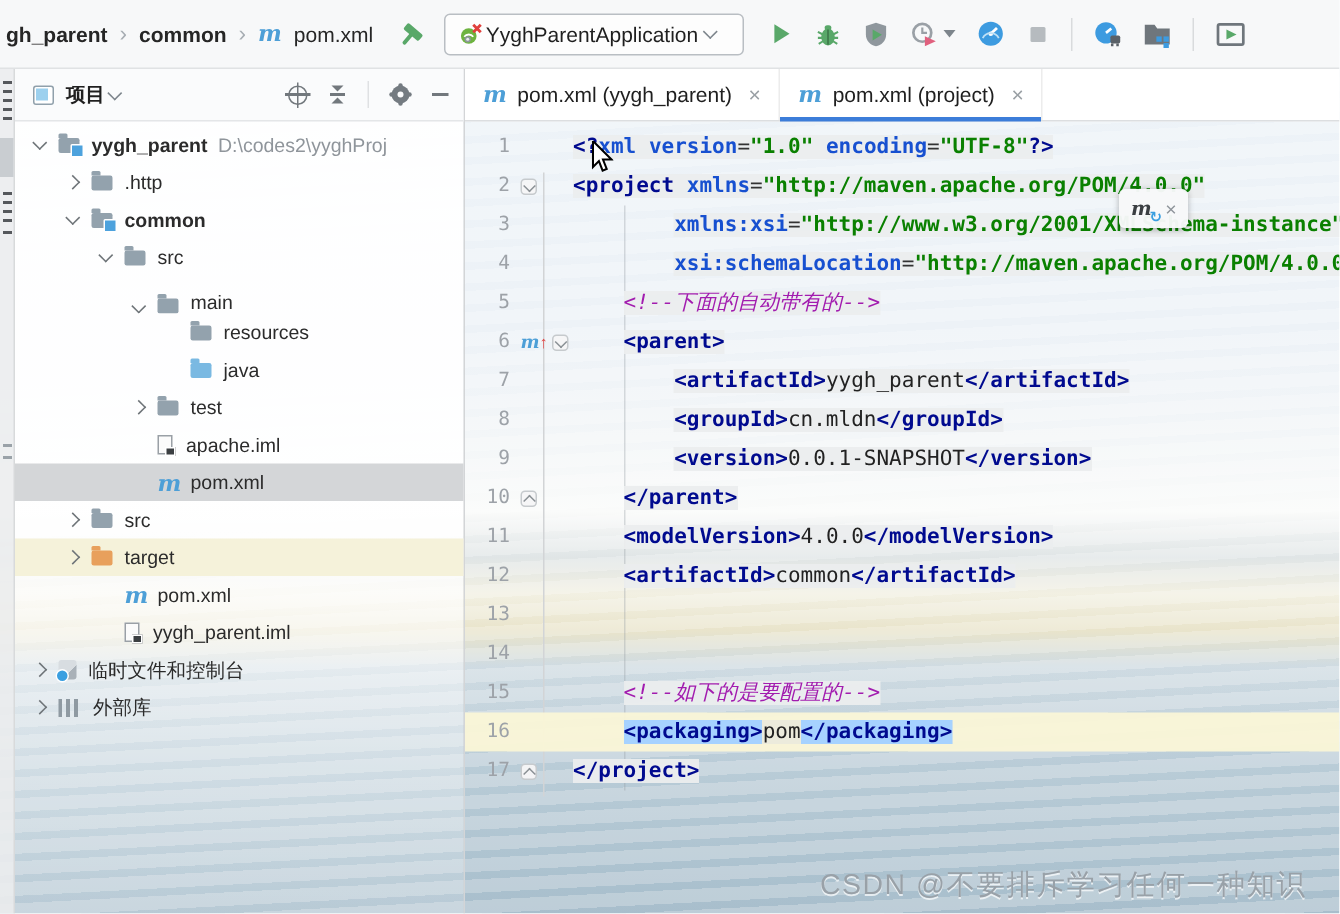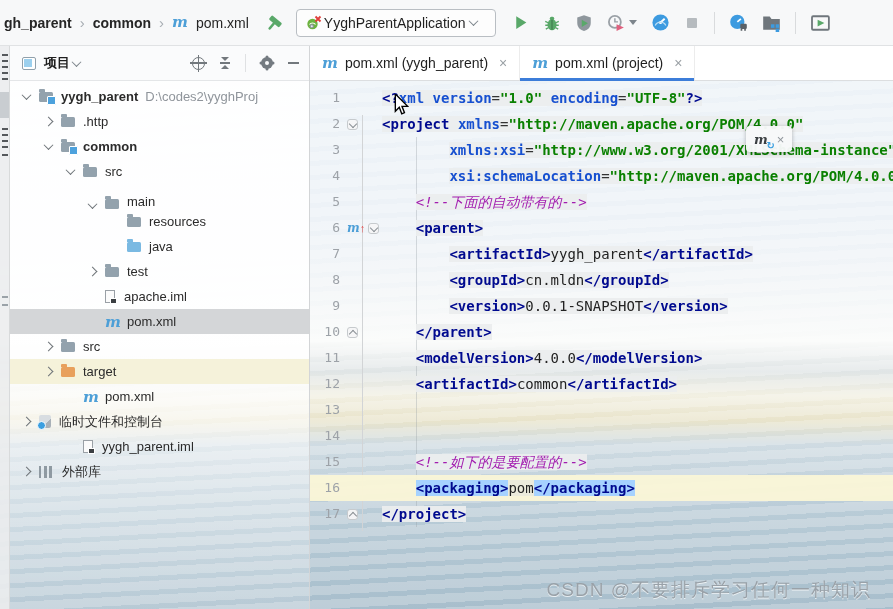--- a/index.html
+++ b/index.html
@@ -334,29 +334,29 @@
       <div class="trow highlight" style="padding-left: 32px; text-align: center;">
         <span class="tchev right"></span>
         <span class="i-folder orange"></span>
         <span class="tlabel">target</span>
       </div>
       <div class="trow" style="padding-left: 54px;">
         <span class="tspacer"></span>
         <span class="i-mvn-tree">m</span>
         <span class="tlabel">pom.xml</span>
       </div>
+      <div class="trow" style="padding-left: 54px;">
+        <span class="tspacer"></span>
+        <span class="i-iml"></span>
+        <span class="tlabel">yygh_parent.iml</span>
+      </div>
       <div class="trow" style="padding-left: 10px;">
         <span class="tchev right"></span>
         <span class="i-scratch"></span>
         <span class="tlabel">临时文件和控制台</span>
-      </div>
-      <div class="trow" style="padding-left: 54px;">
-        <span class="tspacer"></span>
-        <span class="i-iml"></span>
-        <span class="tlabel">yygh_parent.iml</span>
       </div>
       <div class="trow" style="padding-left: 10px;">
         <span class="tchev right"></span>
         <span class="i-lib"></span>
         <span class="tlabel">外部库</span>
       </div>
     </div>
 </div>
 
 <div class="tabbar">

